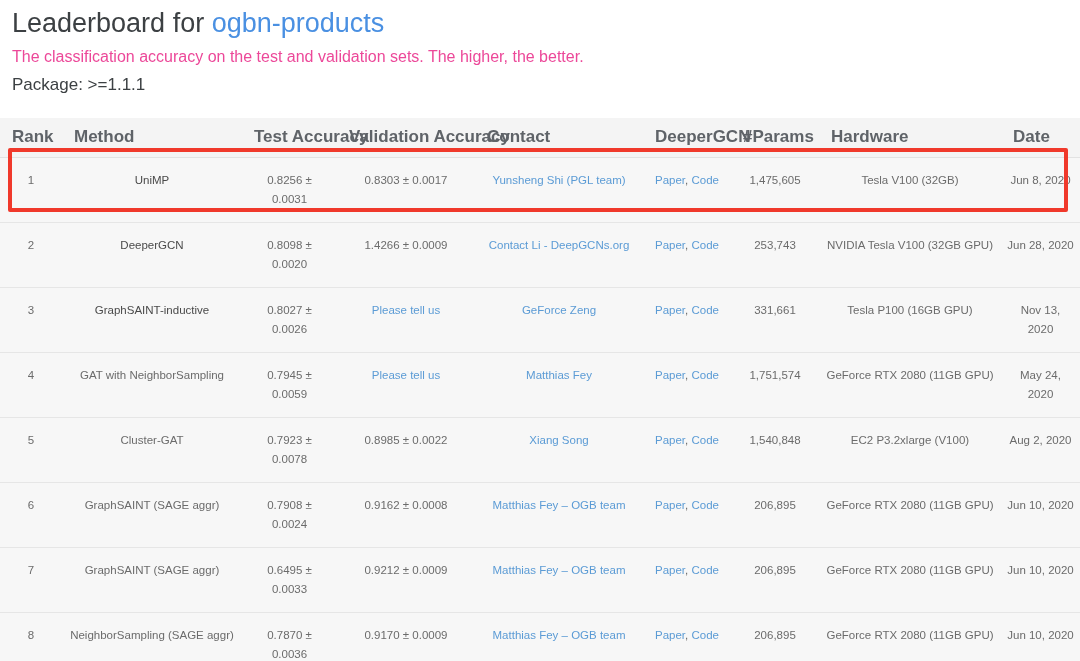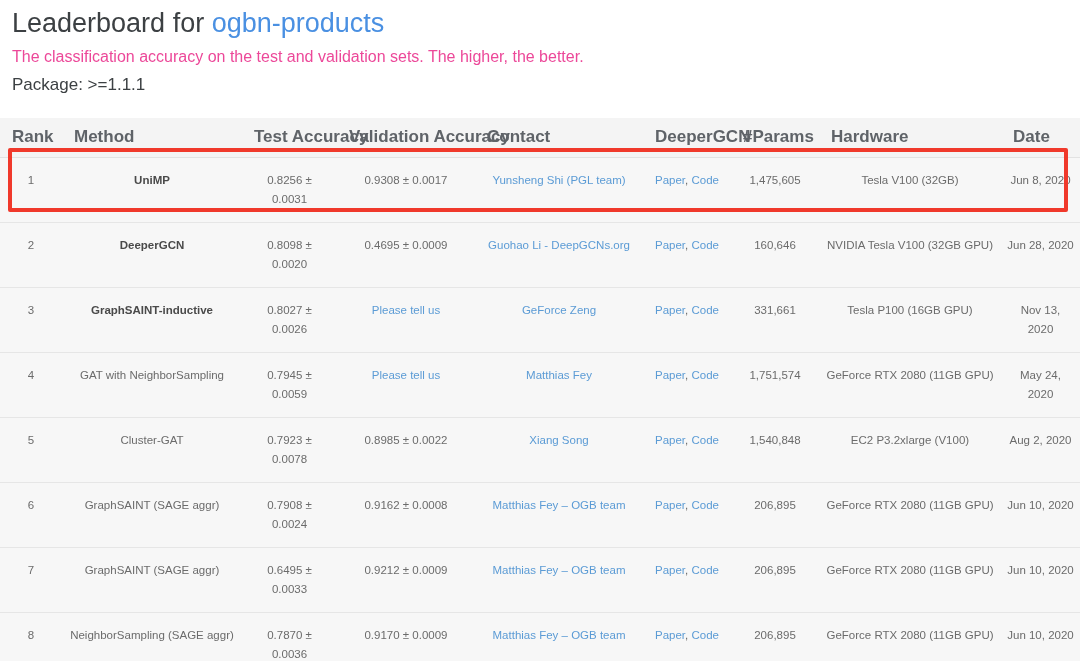--- a/index.html
+++ b/index.html
@@ -85,21 +85,21 @@
     font-size: 11.5px;
     text-align: center;
     padding: 13px 6px;
     border-bottom: 1px solid #e6e6e6;
     vertical-align: top;
     line-height: 19px;
   }
 
   td.rank   { color: #8a8a8a; }
   td.method { color: #5a5a5a; }
-  tr.bold-method td.method { font-weight: bold; color: #4a4a4a; }
+  tr.bold-method td.method { font-weight: normal; color: #4a4a4a; }
 
   a.lnk {
     color: #5b9bd5;
     text-decoration: none;
     cursor: pointer;
   }
 
   
   col.c-rank   { width: 62px; }
   col.c-method { width: 180px; }
@@ -163,35 +163,35 @@
           <th>#Params</th>
           <th>Hardware</th>
           <th>Date</th>
         </tr>
       </thead>
       <tbody id="lb-body">
           <tr class="bold-method">
             <td class="rank">1</td>
             <td class="method">UniMP</td>
             <td class="test">0.8256 ± 0.0031</td>
-            <td class="val">0.9308 ± 0.0017</td>
+            <td class="val">0.8303 ± 0.0017</td>
             <td class="contact"><a class="lnk" href="#">Yunsheng Shi (PGL team)</a></td>
             <td class="ref"><a class="lnk" href="#">Paper</a><span>, </span><a class="lnk" href="#">Code</a></td>
             <td class="params-cell">1,475,605</td>
             <td class="hw">Tesla V100 (32GB)</td>
             <td class="date">Jun 8, 2020</td>
           </tr>
           <tr class="bold-method">
             <td class="rank">2</td>
             <td class="method">DeeperGCN</td>
             <td class="test">0.8098 ± 0.0020</td>
-            <td class="val">0.4695 ± 0.0009</td>
-            <td class="contact"><a class="lnk" href="#">Guohao Li - DeepGCNs.org</a></td>
-            <td class="ref"><a class="lnk" href="#">Paper</a><span>, </span><a class="lnk" href="#">Code</a></td>
-            <td class="params-cell">160,646</td>
+            <td class="val">1.4266 ± 0.0009</td>
+            <td class="contact"><a class="lnk" href="#">Contact Li - DeepGCNs.org</a></td>
+            <td class="ref"><a class="lnk" href="#">Paper</a><span>, </span><a class="lnk" href="#">Code</a></td>
+            <td class="params-cell">253,743</td>
             <td class="hw">NVIDIA Tesla V100 (32GB GPU)</td>
             <td class="date">Jun 28, 2020</td>
           </tr>
           <tr class="bold-method">
             <td class="rank">3</td>
             <td class="method">GraphSAINT-inductive</td>
             <td class="test">0.8027 ± 0.0026</td>
             <td class="val"><a class="lnk" href="#">Please tell us</a></td>
             <td class="contact"><a class="lnk" href="#">GeForce Zeng</a></td>
             <td class="ref"><a class="lnk" href="#">Paper</a><span>, </span><a class="lnk" href="#">Code</a></td>

